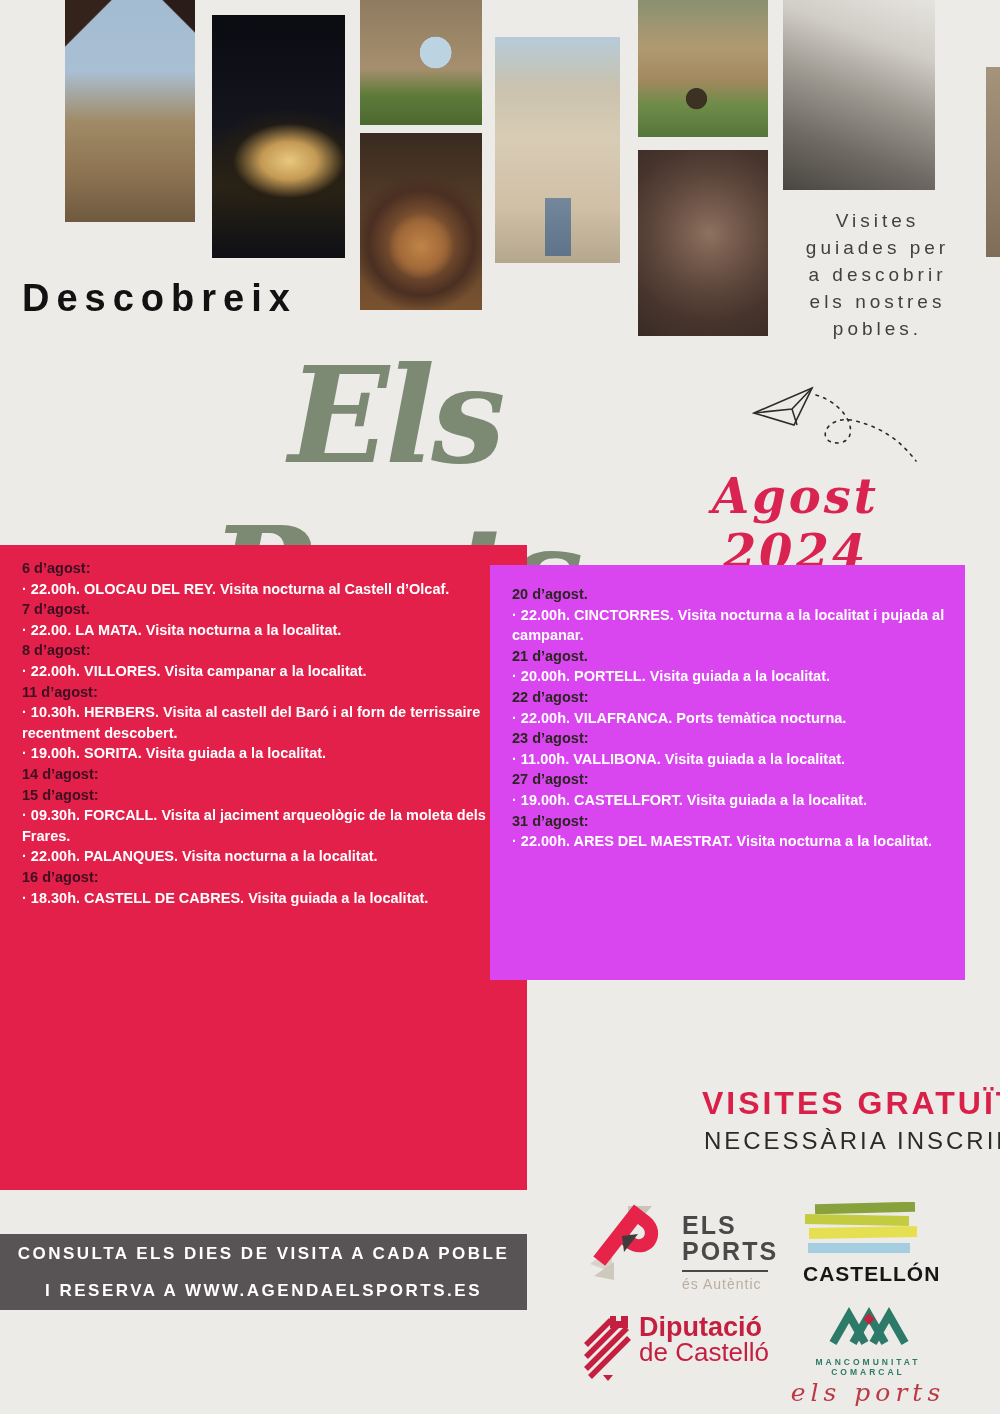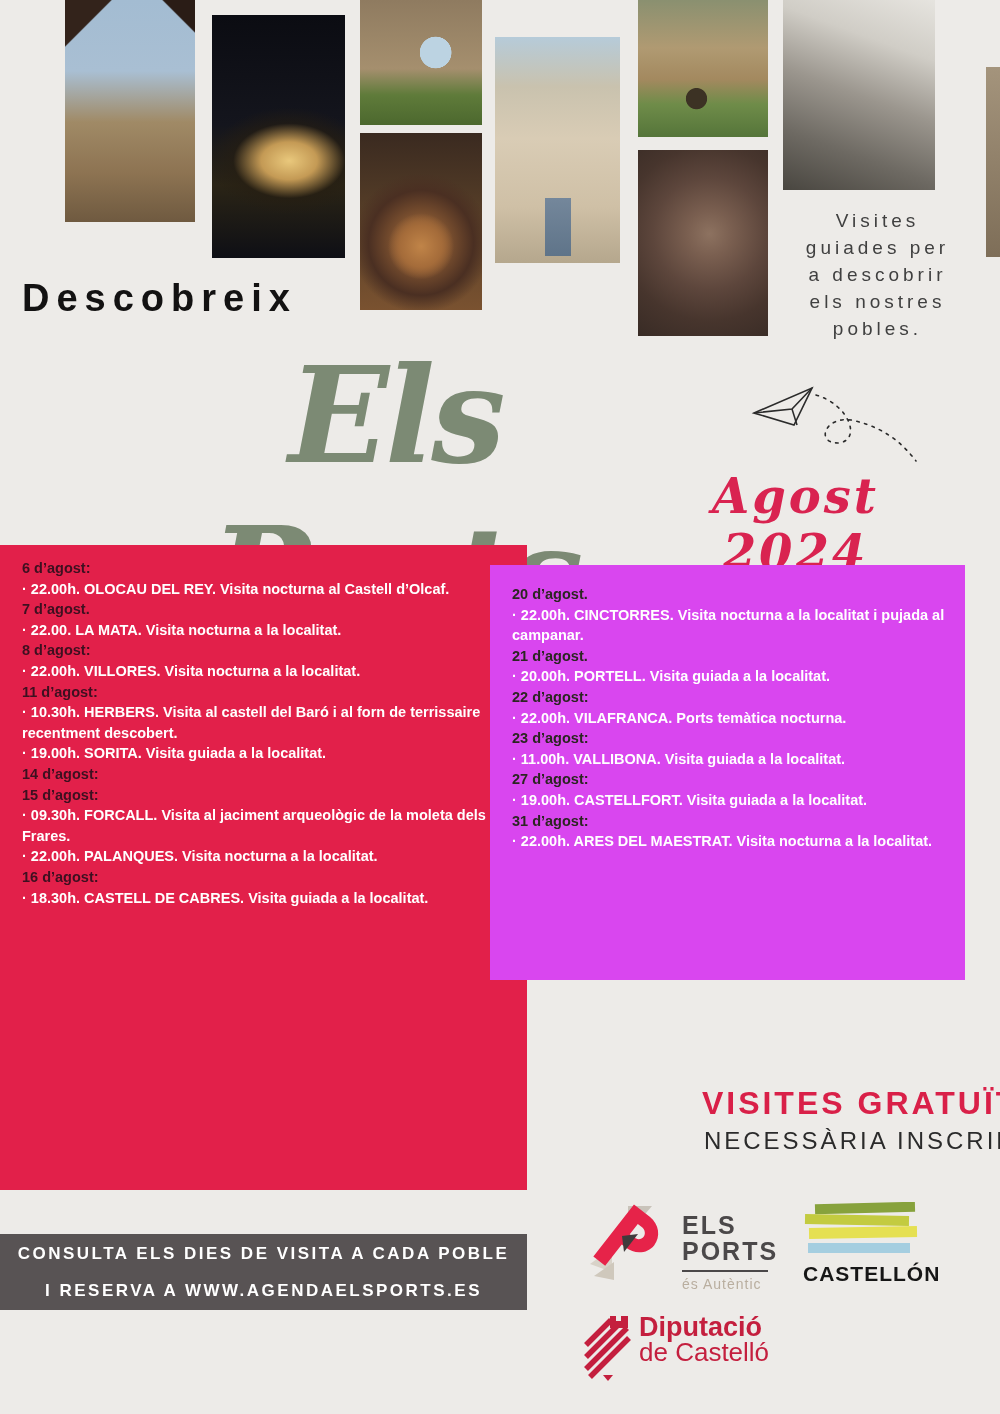--- a/index.html
+++ b/index.html
@@ -137,21 +137,21 @@
     <path d="M66,12 C 100,22 112,58 88,60 C 64,60 76,30 106,38 C 136,46 152,60 166,78" fill="none" stroke="#2b2b2b" stroke-width="1.6" stroke-dasharray="2.5 5.5" stroke-linecap="round"></path>
   </svg>
 
   <div class="block red-block schedule">
 
   <div class="line date">6 d’agost:</div>
       <div class="line event">· 22.00h. OLOCAU DEL REY. Visita nocturna al Castell d’Olcaf.</div>
       <div class="line date">7 d’agost.</div>
       <div class="line event">· 22.00. LA MATA. Visita nocturna a la localitat.</div>
       <div class="line date">8 d’agost:</div>
-      <div class="line event">· 22.00h. VILLORES. Visita nocturna a la localitat.</div>
+      <div class="line event">· 22.00h. VILLORES. Visita campanar a la localitat.</div>
       <div class="line date">11 d’agost:</div>
       <div class="line event">· 10.30h. HERBERS. Visita al castell del Baró i al forn de terrissaire recentment descobert.</div>
       <div class="line event">· 19.00h. SORITA. Visita guiada a la localitat.</div>
       <div class="line date">14 d’agost:</div>
       <div class="line date">15 d’agost:</div>
       <div class="line event">· 09.30h. FORCALL. Visita al jaciment arqueològic de la moleta dels Frares.</div>
       <div class="line event">· 22.00h. PALANQUES. Visita nocturna a la localitat.</div>
       <div class="line date">16 d’agost:</div>
       <div class="line event">· 18.30h. CASTELL DE CABRES. Visita guiada a la localitat.</div>
     </div>
@@ -221,14 +221,26 @@
       </g>
       <path d="M27,1 h6 v5 h5 v-5 h7 v12 h-18 Z" fill="#c41f3e"></path>
       <polygon points="20,60 30,60 25,66" fill="#c41f3e"></polygon>
     </svg>
     <div>
       <div class="l1">Diputació</div>
       <div class="l2">de Castelló</div>
     </div>
   </div>
 
+  <div class="logo lg-manco">
+    <svg width="82" height="46" viewBox="0 0 82 46">
+      <g fill="none" stroke="#2d7a69" stroke-width="8">
+        <polyline points="6,40 22,12 38,40"></polyline>
+        <polyline points="26,40 42,12 58,40"></polyline>
+        <polyline points="46,40 62,12 78,40"></polyline>
+      </g>
+      <rect x="38" y="12" width="8" height="8" transform="rotate(45 42 16)" fill="#c2243d"></rect>
+    </svg>
+    <div class="top">MANCOMUNITAT COMARCAL</div>
+    <div class="bottom">els ports</div>
+  </div>
 
 </div>
 
 </body></html>

